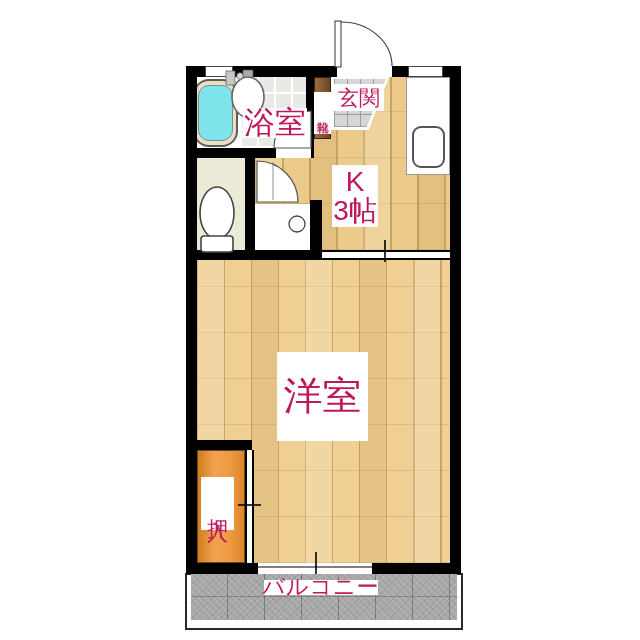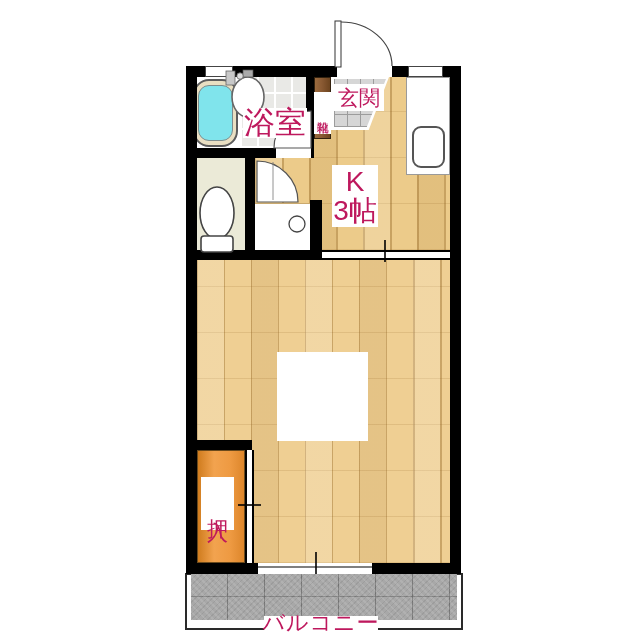--- a/index.html
+++ b/index.html
@@ -152,21 +152,22 @@
     <span>玄関</span>
   </div>
   <div class="label vtext" style="left:314px;top:92px;width:17px;height:42px;font-size:12px;letter-spacing:1px;">
     <span>靴箱</span>
   </div>
   <div class="label col" style="left:332px;top:165px;width:46px;height:62px;font-size:28px;">
     <div>K</div>
     <div>3帖</div>
   </div>
   <div class="label col" style="left:277px;top:352px;width:91px;height:89px;font-size:39px;">
+    <div>洋室</div>
   </div>
   <div class="label vtext" style="left:201px;top:477px;width:33px;height:53px;font-size:21px;">
     <span>押入</span>
   </div>
-  <div class="label" style="left:264px;top:580px;width:114px;height:15px;font-size:22px;letter-spacing:1px;margin-top:36px;">
+  <div class="label" style="left:264px;top:580px;width:114px;height:15px;font-size:22px;letter-spacing:1px;">
     <span>バルコニー</span>
   </div>
 
 </div>
 
 </body></html>

